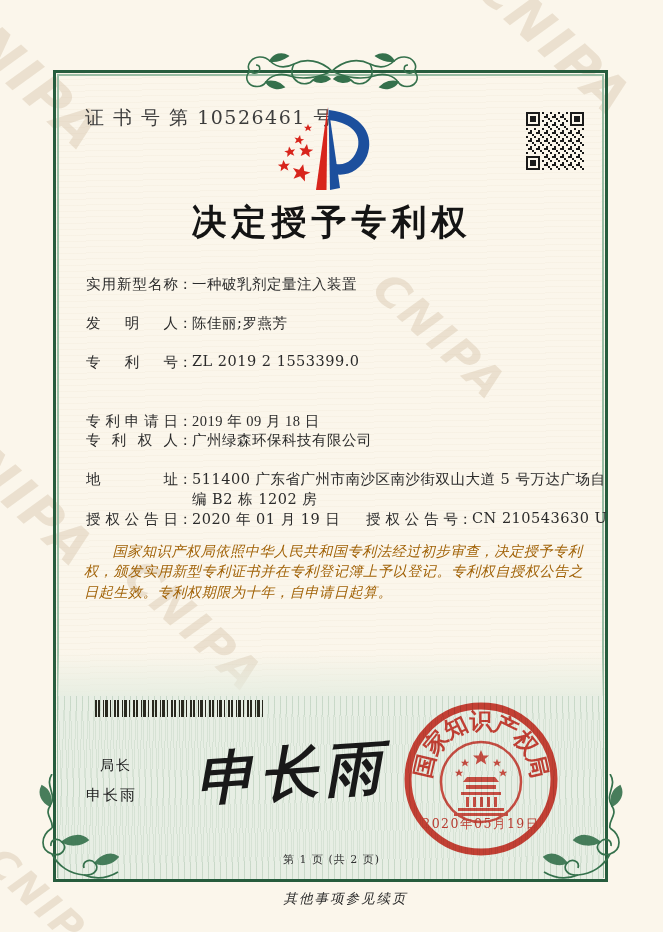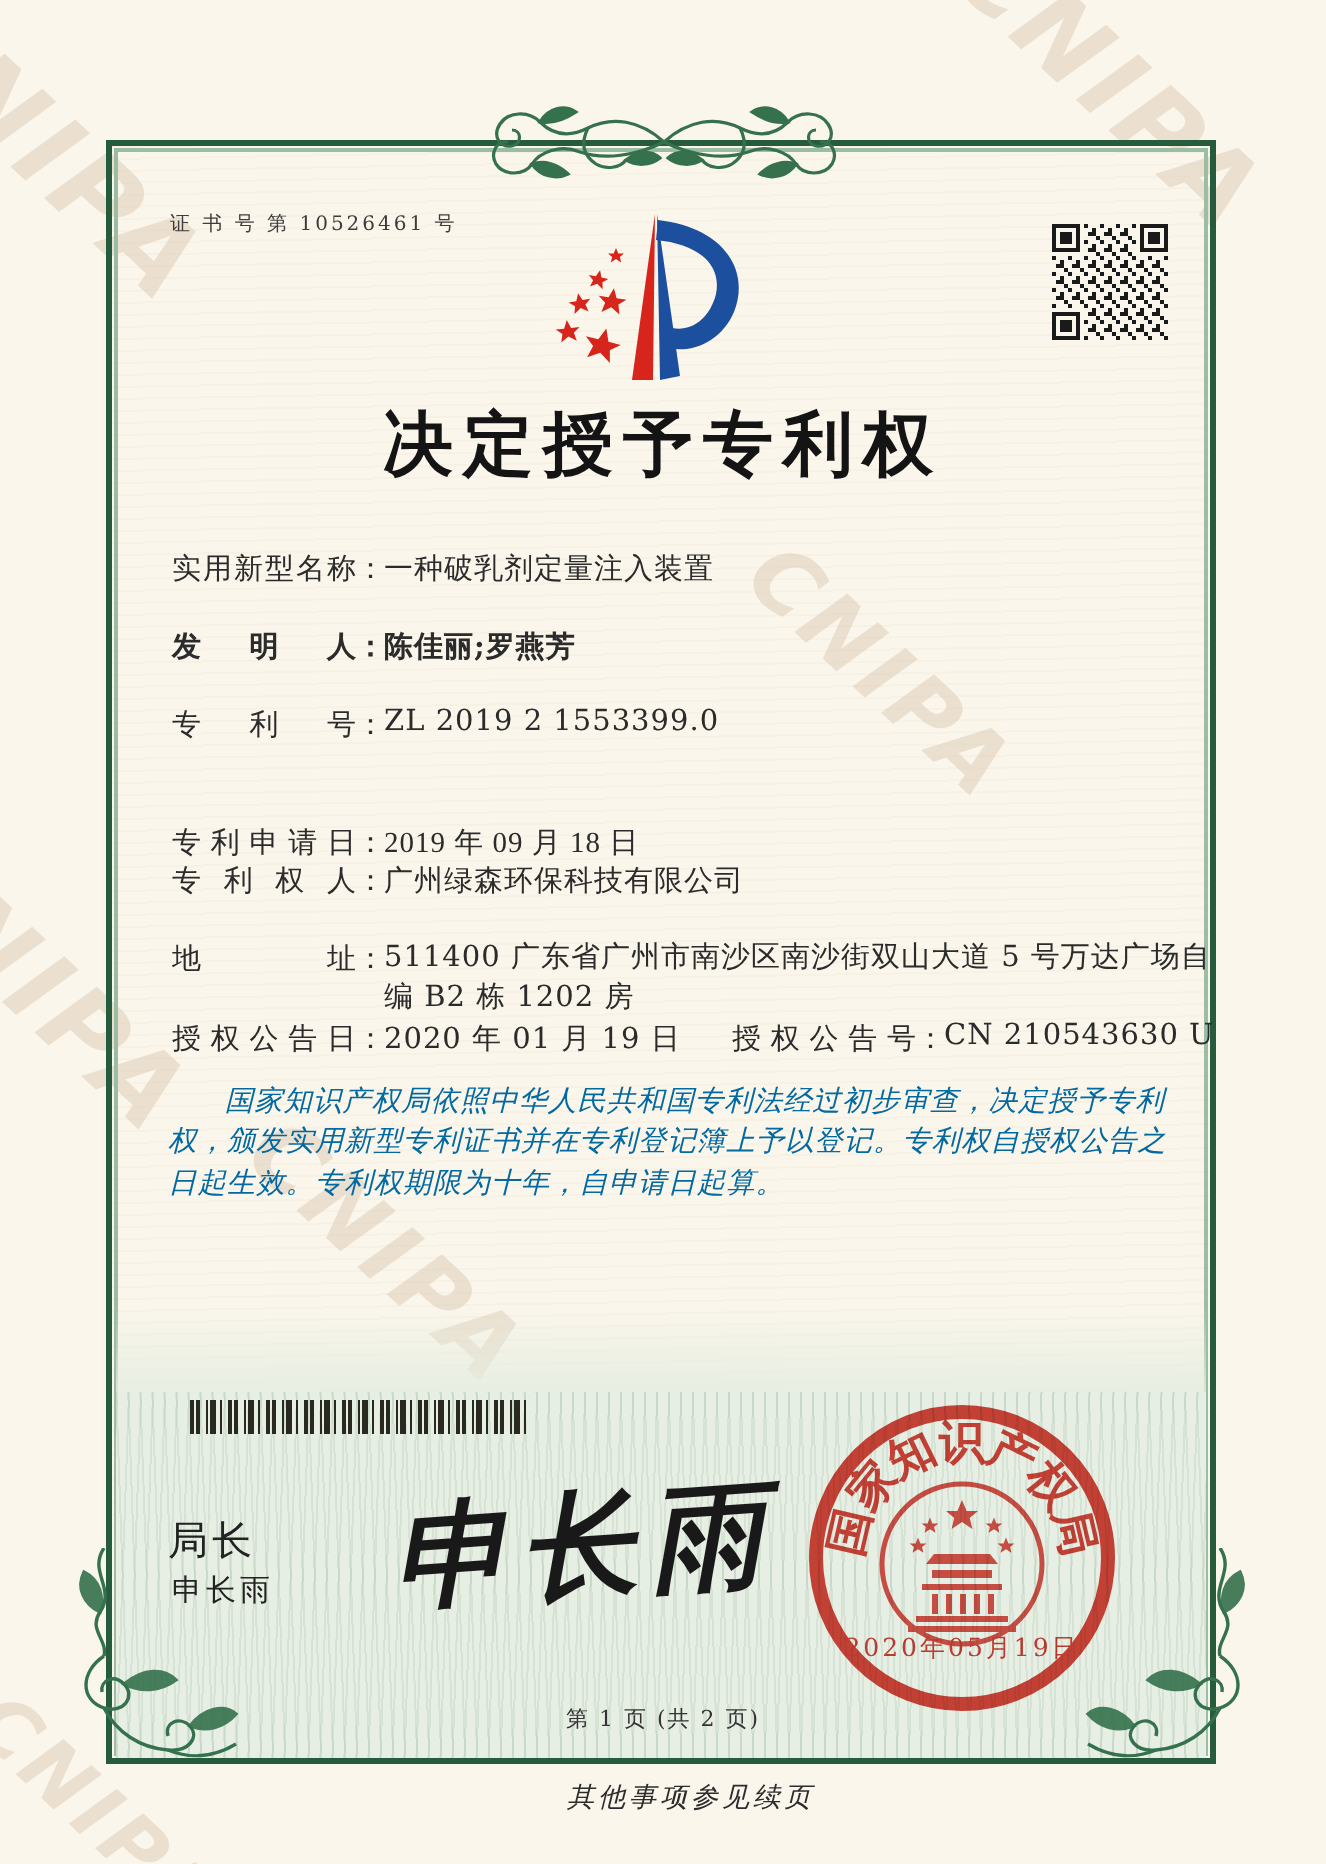--- a/index.html
+++ b/index.html
@@ -43,55 +43,55 @@
 
   
   .orn{position:absolute;z-index:4;}
   .orn-top{left:240px;top:50px;width:184px;height:44px;}
   .orn-bl{left:38px;top:774px;width:82px;height:110px;}
   .orn-br{left:542px;top:774px;width:82px;height:110px;transform:scaleX(-1);}
 
   
   .cert-no{
     position:absolute;left:85px;top:105px;z-index:3;
-    font-size:10px;letter-spacing:1.5px;color:#3c3c3c;
+    font-size:19px;letter-spacing:1.5px;color:#3c3c3c;
   }
   .logo{position:absolute;left:268px;top:102px;width:125px;height:97px;z-index:3;}
   .qr{position:absolute;left:526px;top:112px;width:58px;height:58px;z-index:3;}
   .title{
     position:absolute;left:0;top:199px;width:100%;text-align:center;z-index:3;
     font-size:35px;font-weight:bold;letter-spacing:5px;color:#141414;
   }
 
   
   .row{position:absolute;left:86px;z-index:3;font-size:14.5px;color:#2b2b2b;white-space:nowrap;}
   .lbl{display:inline-block;width:92px;text-align:justify;text-align-last:justify;vertical-align:top;}
   .cl{display:inline-block;width:14px;vertical-align:top;}
   .val{vertical-align:top;letter-spacing:0.5px;}
   .val-addr{display:inline-block;width:418px;white-space:normal;line-height:19.5px;letter-spacing:0.5px;}
   .row-pair2{position:absolute;left:252px;top:0;padding-left:28px;}
 
   
   .paras{
     position:absolute;left:84px;top:541px;width:506px;z-index:3;
-    font-size:14.2px;line-height:20.4px;color:#0369a1;font-style:italic;
+    font-size:14.2px;line-height:20.4px;color:#a16207;font-style:italic;
   }
   .paras p{margin:0;text-indent:2em;letter-spacing:0.5px;}
 
   
   .barcode{
     position:absolute;left:95px;top:700px;width:170px;height:17px;z-index:3;
     background:repeating-linear-gradient(90deg,
       #29291f 0 2px, rgba(0,0,0,0) 2px 3px,
       #29291f 3px 5px, rgba(0,0,0,0) 5px 8px,
       #29291f 8px 9px, rgba(0,0,0,0) 9px 10px,
       #29291f 10px 13px, rgba(0,0,0,0) 13px 15px,
       #29291f 15px 16px, rgba(0,0,0,0) 16px 19px);
   }
-  .director-label{position:absolute;left:84px;top:757px;font-size:20px;letter-spacing:2px;color:#222;z-index:3;}
+  .director-label{position:absolute;left:100px;top:757px;font-size:14px;letter-spacing:2px;color:#222;z-index:3;}
   .director-name{position:absolute;left:86px;top:786px;font-size:15px;letter-spacing:2px;color:#222;z-index:3;}
   .signature{
     position:absolute;left:196px;top:735px;z-index:3;
     font-size:58px;font-style:italic;font-weight:600;color:#191919;
     letter-spacing:6px;transform:rotate(-4deg);
   }
   .seal{position:absolute;left:400px;top:698px;width:162px;height:162px;z-index:5;opacity:0.93;mix-blend-mode:multiply;}
   .page-info{position:absolute;left:0;top:852px;width:100%;text-align:center;z-index:3;font-size:11px;color:#333;letter-spacing:1px;}
   .cont-note{
     position:absolute;left:0;top:890px;width:100%;text-align:center;z-index:3;
@@ -192,21 +192,21 @@
     <rect x="1" y="23" width="5" height="5" fill="#fbf6eb"></rect>
     <rect x="2" y="24" width="3" height="3" fill="#1a1a1a"></rect>
   </g>
 </svg>
 
 <div class="title serif">决定授予专利权</div>
 
 <div class="row serif" style="top:275px;">
   <span class="lbl">实用新型名称</span><span class="cl">：</span><span class="val">一种破乳剂定量注入装置</span>
 </div>
-<div class="row serif" style="top:314px;font-weight:bold;">
+<div class="row serif" style="top:314px;">
   <span class="lbl">发明人</span><span class="cl">：</span><span class="val">陈佳丽;罗燕芳</span>
 </div>
 <div class="row serif" style="top:353px;">
   <span class="lbl">专利号</span><span class="cl">：</span><span class="val">ZL 2019 2 1553399.0</span>
 </div>
 <div class="row serif" style="top:412px;font-family:Liberation Serif, serif;">
   <span class="lbl">专利申请日</span><span class="cl">：</span><span class="val">2019 年 09 月 18 日</span>
 </div>
 <div class="row serif" style="top:431px;">
   <span class="lbl">专利权人</span><span class="cl">：</span><span class="val">广州绿森环保科技有限公司</span>

